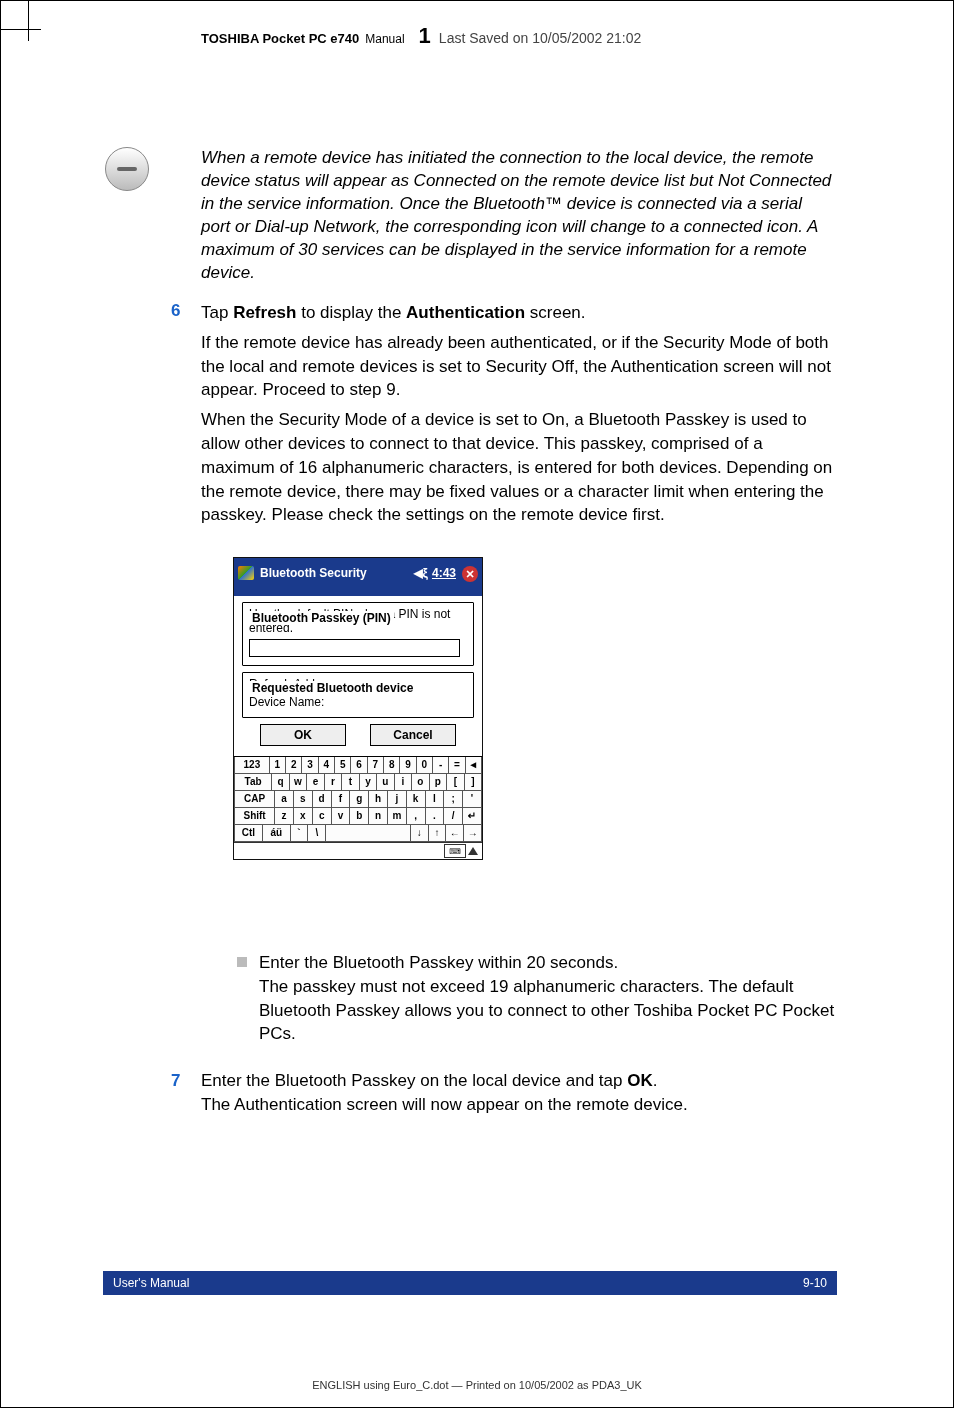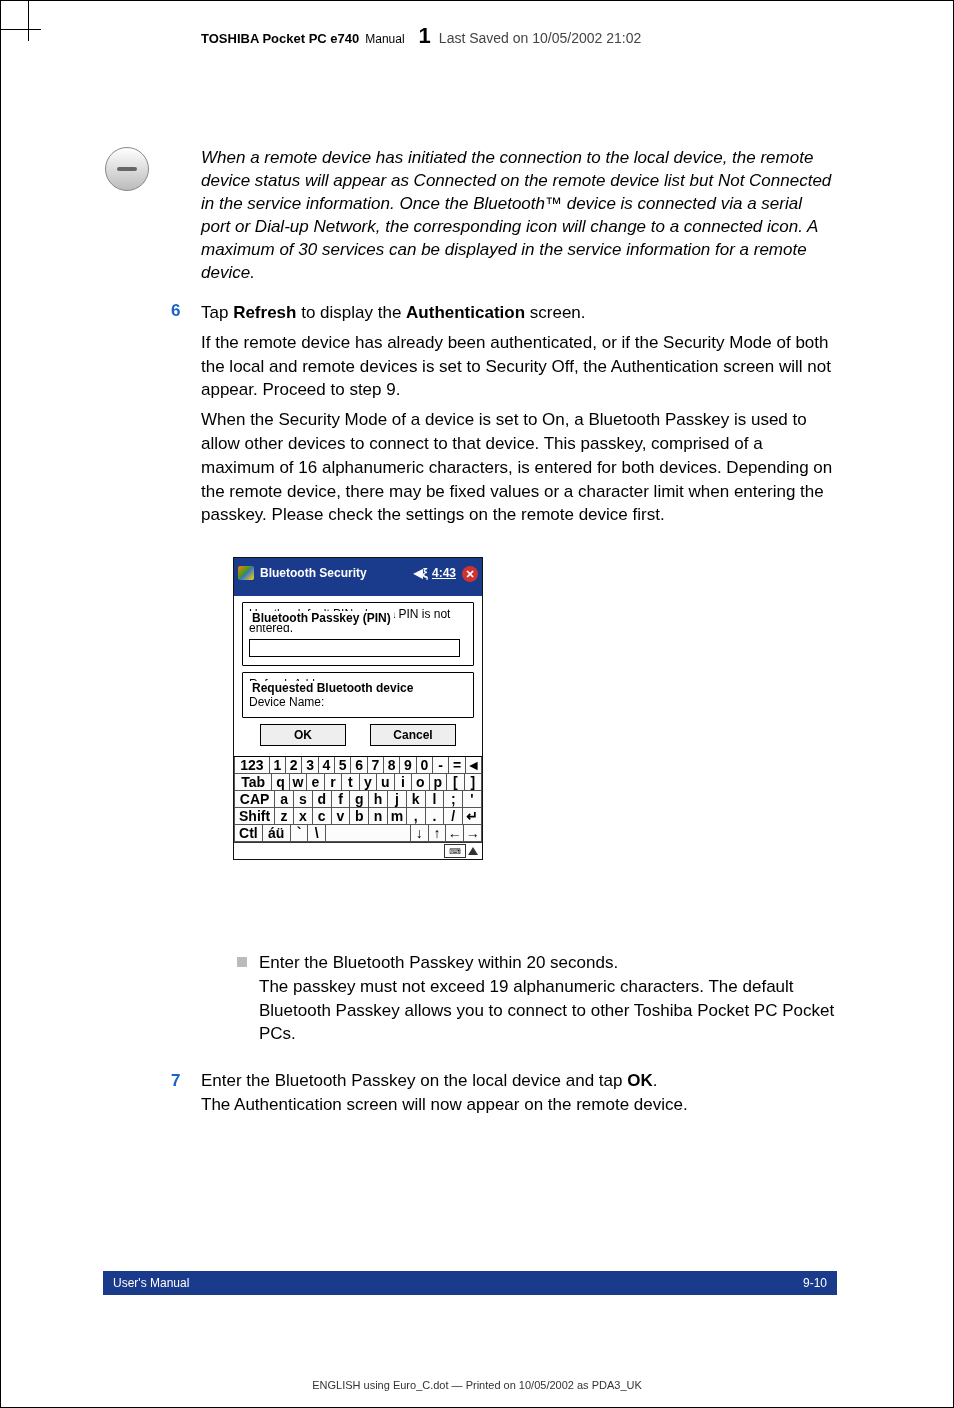--- a/index.html
+++ b/index.html
@@ -159,21 +159,21 @@
     background: #fff;
   }
   .ss-btnrow { display:flex; gap: 24px; justify-content:center; margin: 6px 0 6px 0; }
   .ss-btn {
     border:1px solid #000; width: 84px; height:20px;
     display:flex; align-items:center; justify-content:center;
     font-weight:bold; font-size:12px; background:#eee;
   }
   .ss-kbd {
     border-top: 1px solid #000;
-    font-size: 14px;
+    font-size: 10px;
     line-height: 1;
   }
   .kbd-row { display:flex; }
   .kbd-row span {
     border: 1px solid #555;
     border-left:none; border-top:none;
     flex: 1;
     height: 16px;
     display:flex; align-items:center; justify-content:center;
     font-weight: bold;

